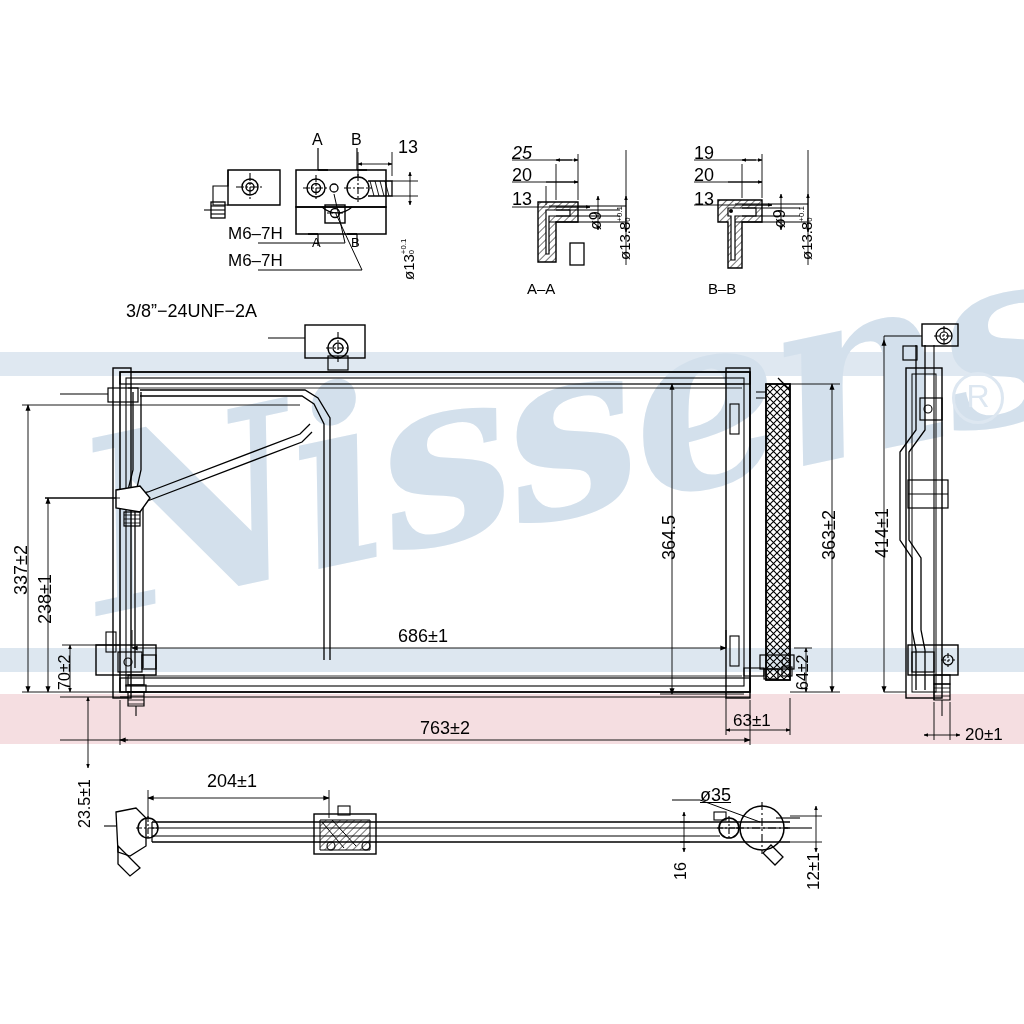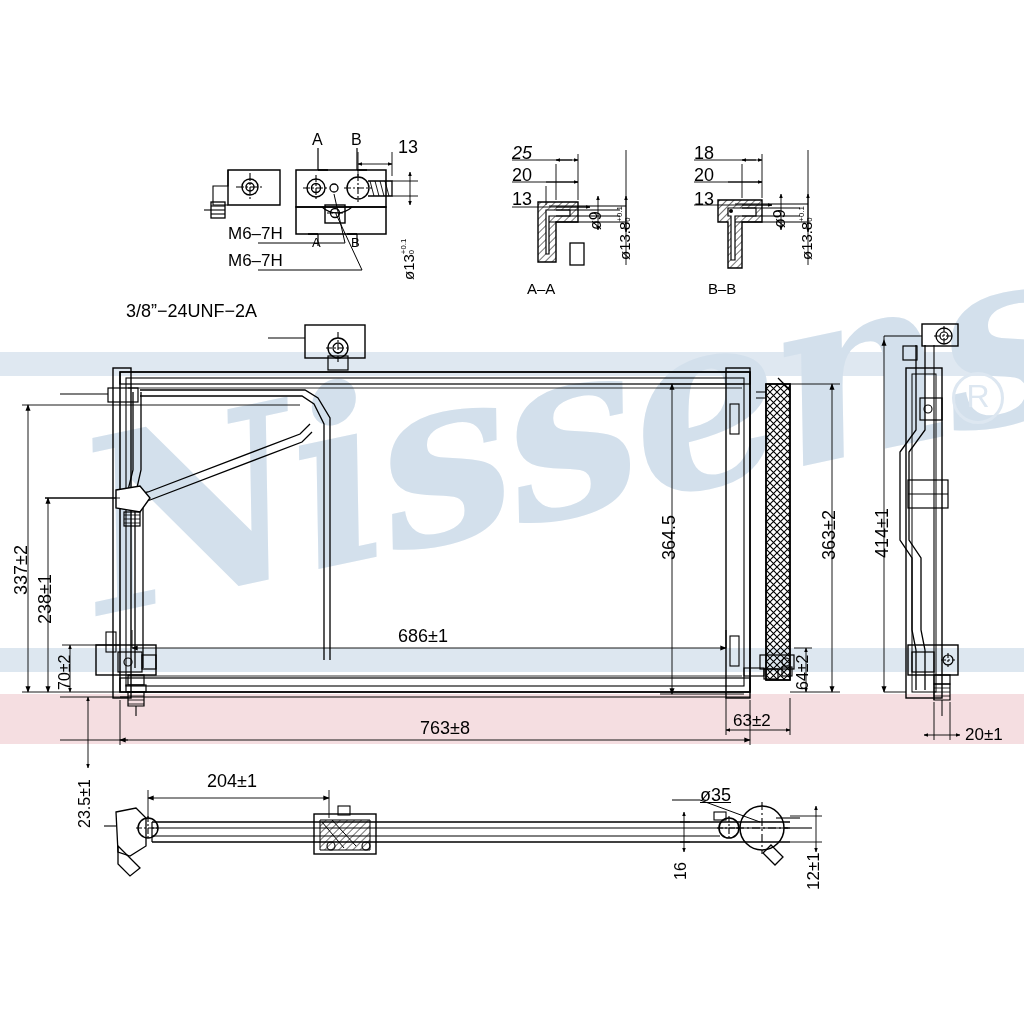--- a/index.html
+++ b/index.html
@@ -417,39 +417,39 @@
   <div class="dim f17" style="left:228px;top:252px;">M6–7H</div>
   <div class="dim f15 vert" style="left:400px;top:280px;"><span>ø13</span><span class="tolstack"><span>+0.1</span><br><span>0</span></span></div>
 
   <div class="dim f18" style="left:512px;top:144px;font-style:italic;">25</div>
   <div class="dim f18" style="left:512px;top:166px;">20</div>
   <div class="dim f18" style="left:512px;top:190px;">13</div>
   <div class="dim f16 vert" style="left:588px;top:230px;">ø9</div>
   <div class="dim f15 vert" style="left:616px;top:260px;"><span>ø13.8</span><span class="tolstack"><span>+0.1</span><br><span>0</span></span></div>
   <div class="dim f15" style="left:527px;top:281px;">A–A</div>
 
-  <div class="dim f18" style="left:694px;top:144px;">18</div>
+  <div class="dim f18" style="left:694px;top:144px;">19</div>
   <div class="dim f18" style="left:694px;top:166px;">20</div>
   <div class="dim f18" style="left:694px;top:190px;">13</div>
   <div class="dim f16 vert" style="left:772px;top:228px;">ø9</div>
   <div class="dim f15 vert" style="left:798px;top:260px;"><span>ø13.8</span><span class="tolstack"><span>+0.1</span><br><span>0</span></span></div>
   <div class="dim f15" style="left:708px;top:281px;">B–B</div>
 
   <div class="dim f18" style="left:126px;top:302px;text-align:right;">3/8”−24UNF−2A</div>
 
   <div class="dim f18 vert" style="left:12px;top:595px;">337±2</div>
   <div class="dim f18 vert" style="left:36px;top:624px;">238±1</div>
   <div class="dim f16 vert" style="left:57px;top:690px;">70±2</div>
   <div class="dim f16 vert" style="left:77px;top:828px;">23.5±1</div>
   <div class="dim f18" style="left:398px;top:627px;">686±1</div>
-  <div class="dim f18" style="left:420px;top:719px;">763±8</div>
+  <div class="dim f18" style="left:420px;top:719px;">763±2</div>
   <div class="dim f18 vert" style="left:660px;top:560px;">364.5</div>
   <div class="dim f18 vert" style="left:820px;top:560px;">363±2</div>
   <div class="dim f16 vert" style="left:795px;top:690px;">64±2</div>
-  <div class="dim f17" style="left:733px;top:712px;">63±2</div>
+  <div class="dim f17" style="left:733px;top:712px;">63±1</div>
 
   <div class="dim f18 vert" style="left:873px;top:558px;">414±1</div>
   <div class="dim f17" style="left:965px;top:726px;">20±1</div>
 
   <div class="dim f18" style="left:207px;top:772px;">204±1</div>
   <div class="dim f18" style="left:700px;top:786px;text-decoration:underline;">ø35</div>
   <div class="dim f16 vert" style="left:673px;top:880px;">16</div>
   <div class="dim f17 vert" style="left:805px;top:890px;">12±1</div>
 
 </div>

